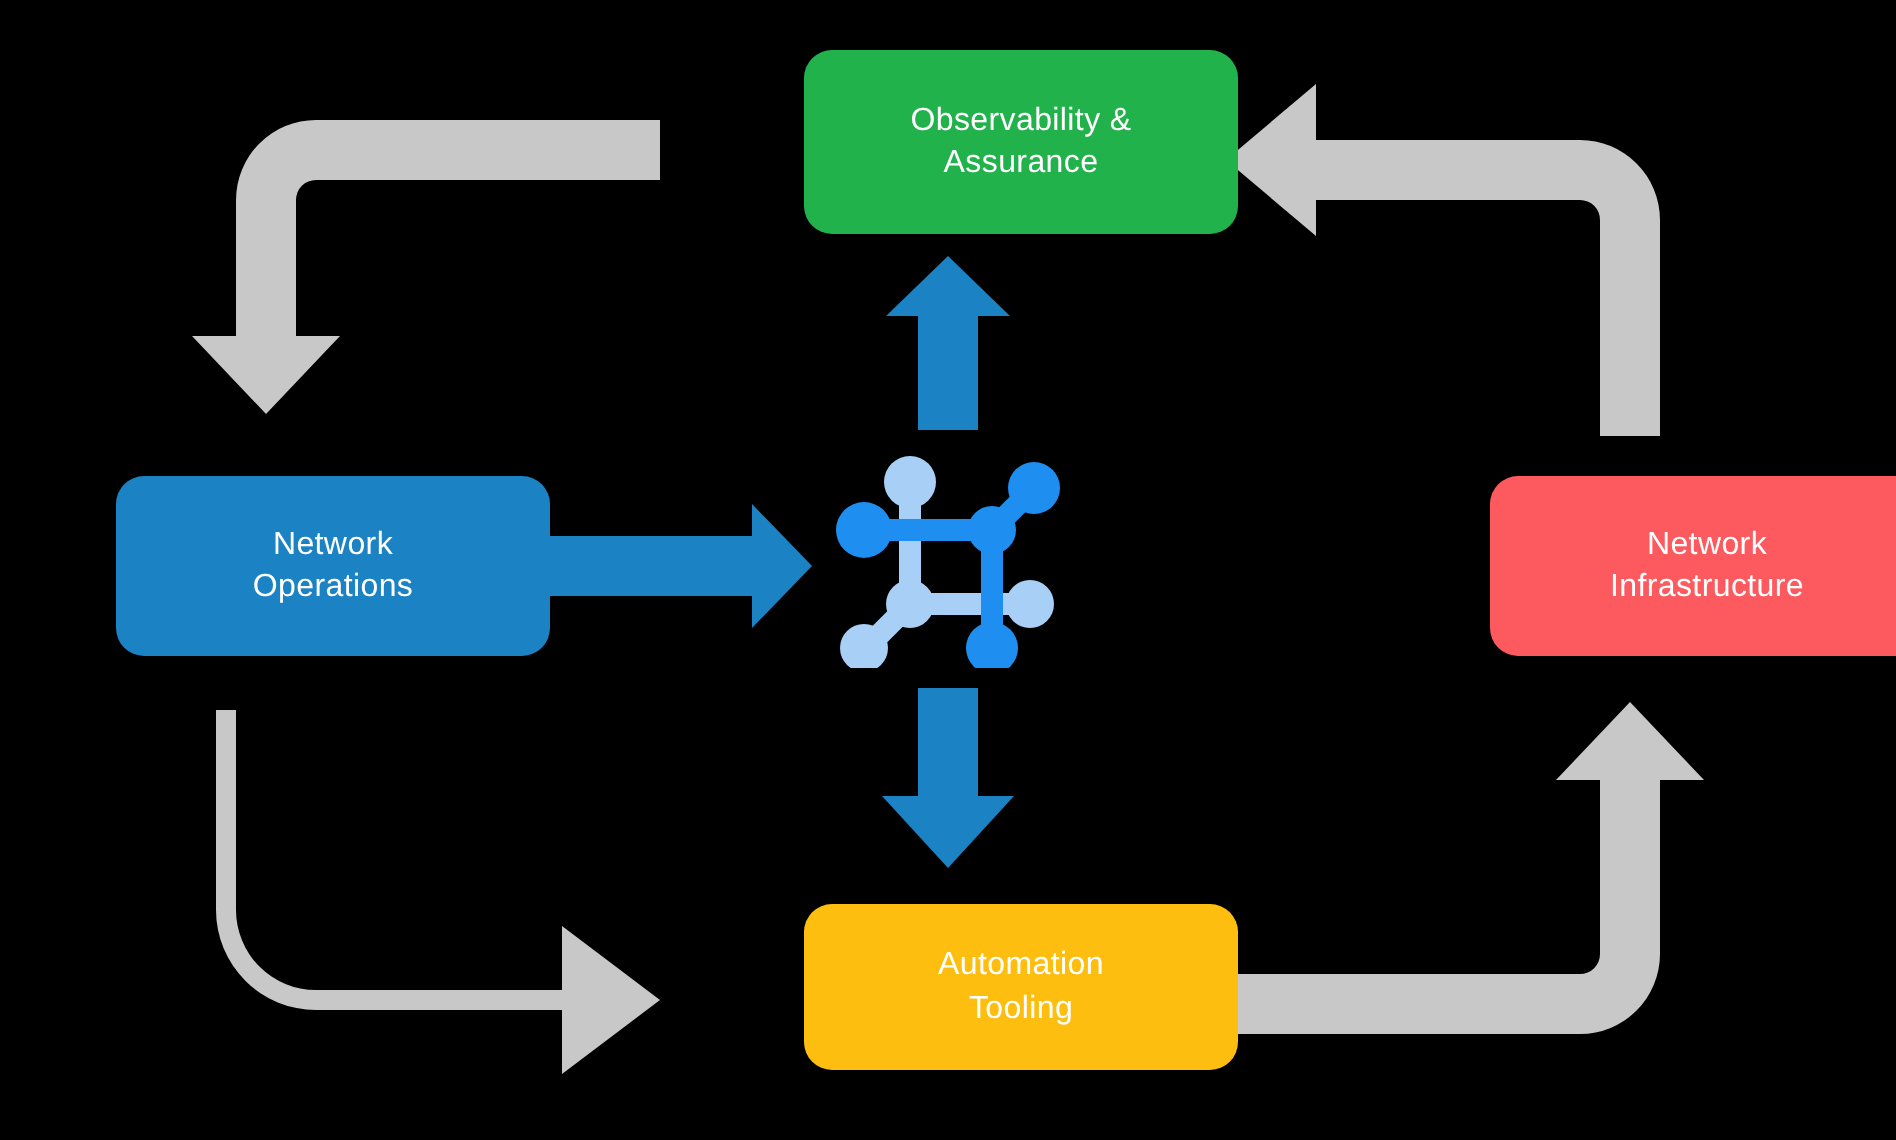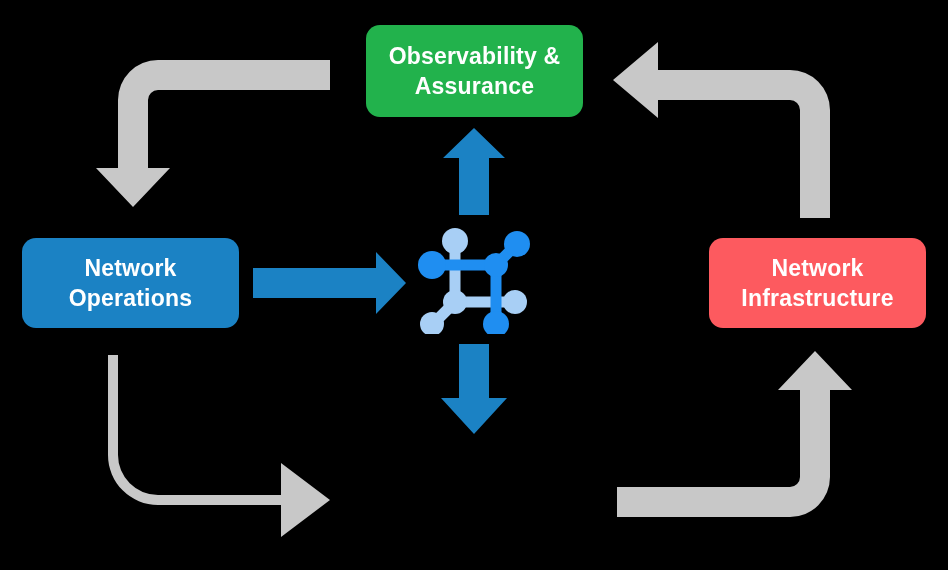--- a/index.html
+++ b/index.html
@@ -27,28 +27,29 @@
     height: 570px;
   }
   .node-box {
     position: absolute;
     display: flex;
     align-items: center;
     justify-content: center;
     text-align: center;
     border-radius: 14px;
     color: #ffffff;
-    font-size: 23px;
-    font-weight: 700;
+    font-size: 16px;
+    font-weight: 400;
     line-height: 1.32;
     letter-spacing: 0.2px;
     box-sizing: border-box;
     padding: 4px 10px;
     white-space: pre-line;
     user-select: none;
+    margin-left: 36px;
   }
   #node-observability {
     left: 366px;
     top: 25px;
     width: 217px;
     height: 92px;
   }
   #node-operations {
     left: 22px;
     top: 238px;
@@ -128,14 +129,16 @@
 
   <div class="node-box" id="node-observability" style="background-color: rgb(34, 178, 76);">Observability &amp;
 Assurance</div>
 
   <div class="node-box" id="node-operations" style="background-color: rgb(27, 130, 196);">Network
 Operations</div>
 
   <div class="node-box" id="node-infrastructure" style="background-color: rgb(253, 90, 95);">Network
 Infrastructure</div>
 
+  <div class="node-box" id="node-automation" style="background-color: rgb(254, 190, 16);">Automation
+Tooling</div>
 
 </div>
 
 </body></html>

